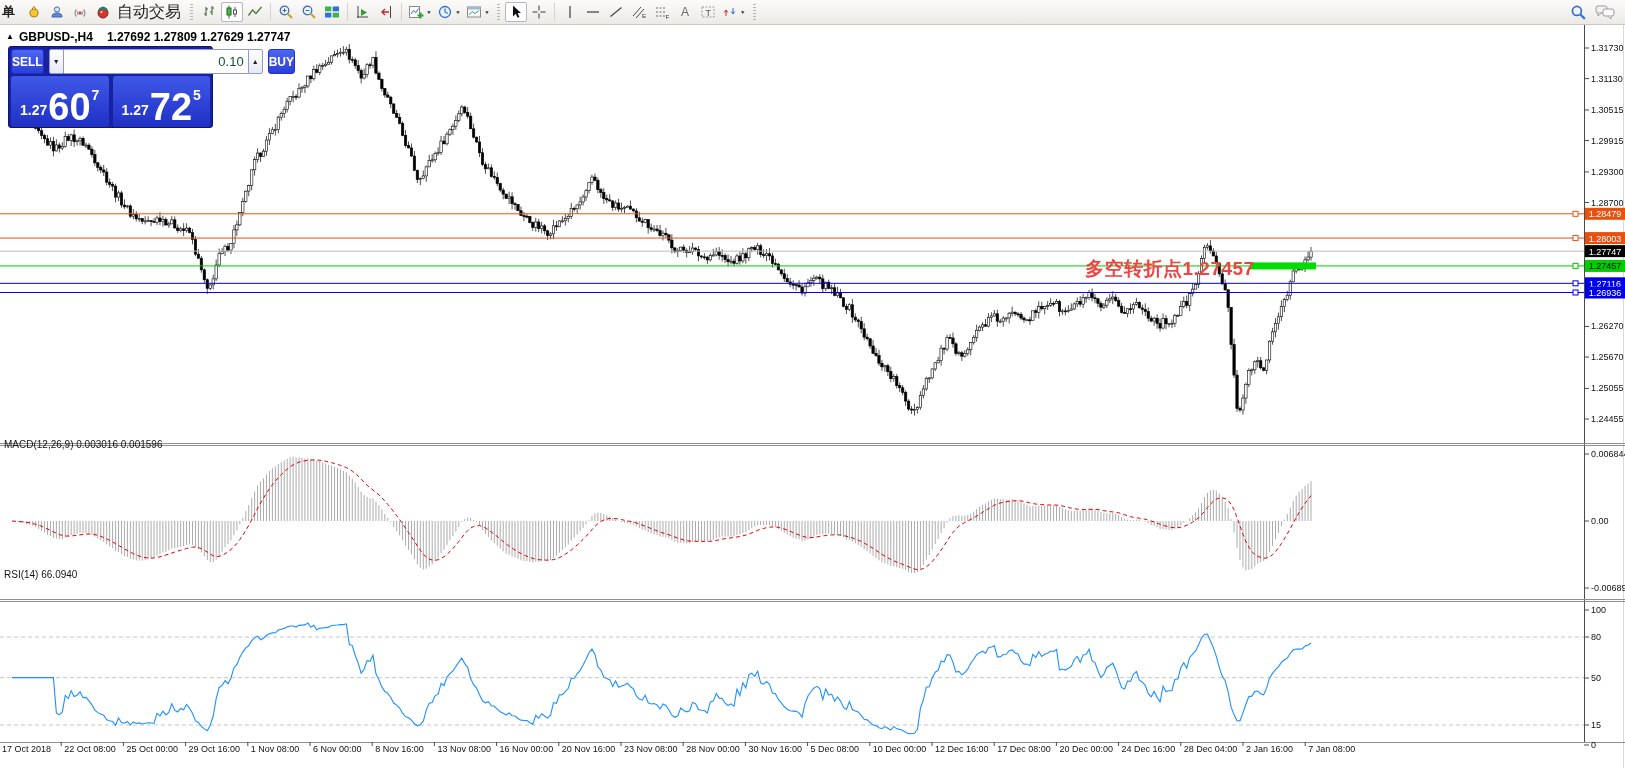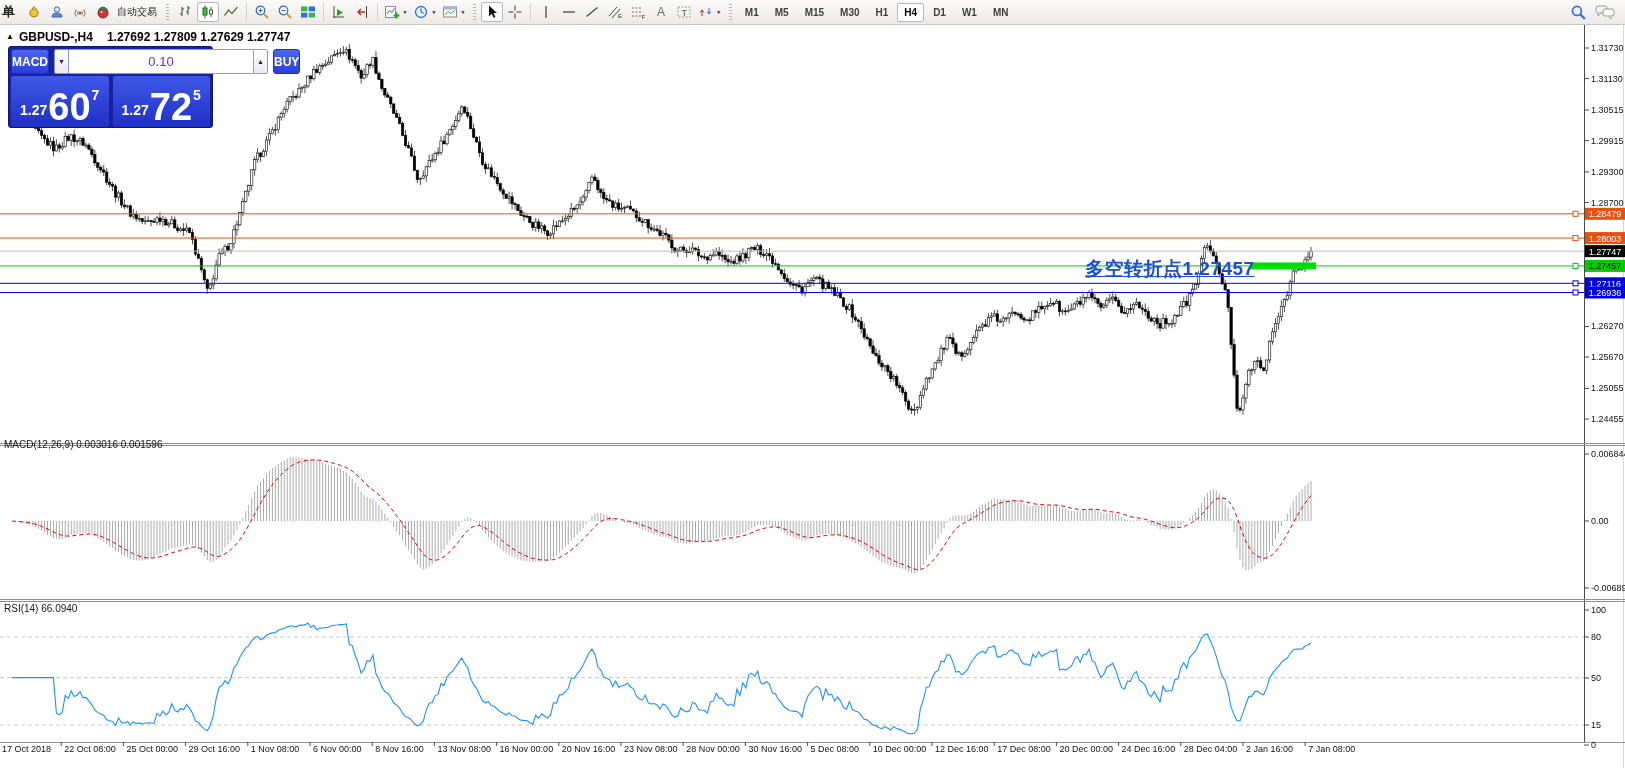--- a/index.html
+++ b/index.html
@@ -5,21 +5,21 @@
   html,body{margin:0;padding:0;background:#fff;width:1625px;height:768px;overflow:hidden;
     font-family:"Liberation Sans",sans-serif;-webkit-font-smoothing:none}
   
   .toolbar{position:absolute;top:0;left:0;width:1625px;height:24px;z-index:6;
     background:linear-gradient(#fcfbfa,#eceae6);border-bottom:1px solid #c9c6c0;
     display:flex;align-items:center;gap:1px}
   .tbtn{height:20px;min-width:22px;display:flex;align-items:center;justify-content:center;
     background:transparent;border:1px solid transparent;border-radius:2px;padding:0 1px;cursor:default}
   .tbtn.pressed{background:#fff;border-color:#b3b9c0;box-shadow:inset 0 0 1px #cfd3d8}
   .tbtn svg{display:block}
-  .tb-label{font-size:10px;color:#1d1d1d;margin:0 4px 0 2px;white-space:nowrap}
+  .tb-label{font-size:16px;color:#1d1d1d;margin:0 4px 0 2px;white-space:nowrap}
   .caret{font-size:6px;color:#3a3a3a;margin-left:2px;transform:scaleY(.8)}
   .grip{width:3px;height:16px;margin:0 4px;
     background:repeating-linear-gradient(to bottom,#b9b6b0 0 1px,transparent 1px 3px)}
   .sep{width:1px;height:18px;background:#d6d3cd;margin:0 3px}
   .partial{width:15px;overflow:hidden;font:bold 13px "Liberation Sans",sans-serif;color:#222;justify-content:flex-start}
   .tf{font:bold 10px "Liberation Sans",sans-serif;color:#404040;padding:3px 6px;margin:0 1px;
     border:1px solid transparent;border-radius:2px;background:transparent}
   .tf.pressed{background:#fff;border-color:#b3b9c0;color:#000}
   .tb-right{margin-left:auto;display:flex;align-items:center;gap:8px;padding-right:10px}
   
@@ -35,21 +35,21 @@
     border:1px solid #101670;border-radius:3px;box-sizing:border-box;padding:2px}
   .tp-row1{display:flex;height:25px;align-items:stretch}
   .tp-sell,.tp-buy{width:53px;border:1px solid #1b2fd0;border-radius:3px;
     background:linear-gradient(#4d66f2,#2b3fd6);color:#fff;
     font:bold 12px "Liberation Sans",sans-serif;cursor:pointer;padding:0}
   .tp-vol{flex:1;display:flex;margin:0 5px;align-items:stretch}
   .tp-dn,.tp-up{width:15px;background:linear-gradient(#fff,#e8eaf2);border:1px solid #8d97d8;
     font-size:7px;line-height:7px;color:#222;padding:0;cursor:pointer}
   .tp-dn{border-radius:2px 0 0 2px}.tp-up{border-radius:0 2px 2px 0}
   .tp-volume{flex:1;min-width:0;border:1px solid #8d97d8;border-left:none;border-right:none;
-    text-align:center;font:13px "Liberation Sans",sans-serif;color:#6d28d9;padding:0 4px;background:#fff}
+    text-align:right;font:13px "Liberation Sans",sans-serif;color:#14532d;padding:0 4px;background:#fff}
   .tp-row2{display:flex;height:51px;gap:4px;margin-top:2px}
   .tp-price{flex:1;border-radius:3px;background:linear-gradient(#3f58e8,#1f31c4);color:#fff;
     display:flex;align-items:flex-end;justify-content:center;padding-bottom:2px;cursor:pointer}
   .tp-small{font:bold 14px "Liberation Sans",sans-serif;margin:8px 1px 7px 0}
   .tp-big{font:bold 38px "Liberation Sans",sans-serif;line-height:36px}
   .tp-sup{font:bold 14px "Liberation Sans",sans-serif;margin:0 0 22px 1px}
 </style>
 </head>
 <body>
 
@@ -215,31 +215,20 @@
       </svg>
   </button>
   <button class="tbtn">
     <svg width="16" height="16" viewBox="0 0 16 16">
         <path d="M4 12 L4 6 M4 6 l-1.8 2.5 M4 6 l1.8 2.5" stroke="#c62828" fill="none"></path>
         <path d="M11 4 L11 10 M11 10 l-1.8 -2.5 M11 10 l1.8 -2.5" stroke="#2f6fd8" fill="none"></path>
       </svg>
     <span class="caret">▼</span>
   </button>
   <span class="grip"></span>
-  <div id="tf-group" style="display:flex;align-items:center">
-      <button class="tf">M1</button>
-      <button class="tf">M5</button>
-      <button class="tf">M15</button>
-      <button class="tf">M30</button>
-      <button class="tf">H1</button>
-      <button class="tf pressed">H4</button>
-      <button class="tf">D1</button>
-      <button class="tf">W1</button>
-      <button class="tf">MN</button>
-    </div>
   <div class="tb-right">
     <svg width="17" height="17" viewBox="0 0 16 16">
         <circle cx="6.5" cy="6.5" r="4.2" fill="none" stroke="#2f6fd8" stroke-width="1.6"></circle>
         <line x1="9.8" y1="9.8" x2="14" y2="14" stroke="#2f6fd8" stroke-width="2"></line>
       </svg>
     <svg width="20" height="16" viewBox="0 0 20 16">
         <rect x="1" y="2" width="11" height="7" rx="2" fill="#f2f2f2" stroke="#9a9a9a"></rect>
         <path d="M3 9 l0 3 3 -3" fill="#f2f2f2" stroke="#9a9a9a"></path>
         <rect x="8" y="5" width="11" height="7" rx="2" fill="#fff" stroke="#9a9a9a"></rect>
         <path d="M16 12 l0 3 -3 -3" fill="#fff" stroke="#9a9a9a"></path>
@@ -1713,21 +1702,21 @@
       <text x="1308.2" y="752" font-size="9" fill="#111" font-family="Liberation Sans,sans-serif">7 Jan 08:00</text>
     </g>
   </svg>
 
 <div class="overlay chart-title">
   <span class="tri">▲</span><span>GBPUSD-,H4</span><span class="title-ohlc">1.27692 1.27809 1.27629 1.27747</span>
 </div>
 
 <div class="overlay trade-panel">
   <div class="tp-row1">
-    <button class="tp-sell">MACD</button>
+    <button class="tp-sell">SELL</button>
     <div class="tp-vol">
       <button class="tp-dn">▼</button>
       <input class="tp-volume" value="0.10" style="">
       <button class="tp-up">▲</button>
     </div>
     <button class="tp-buy">BUY</button>
   </div>
   <div class="tp-row2">
     <div class="tp-price">
       <span class="tp-small">1.27</span>
@@ -1736,14 +1725,14 @@
     </div>
     <div class="tp-price">
       <span class="tp-small">1.27</span>
         <span class="tp-big">72</span>
         <span class="tp-sup">5</span>
     </div>
   </div>
 </div>
 
 <div class="overlay ind-label" style="left:4px;top:439px">MACD(12,26,9) 0.003016 0.001596</div>
-<div class="overlay ind-label" style="left:4px;top:603px">RSI(14) 66.0940</div>
-<div class="overlay annotation" style="left: 1085px; top: 256px; color: #1d4ed8; text-decoration: underline;">多空转折点1.27457</div>
+<div class="overlay ind-label" style="left:4px;top:569px">RSI(14) 66.0940</div>
+<div class="overlay annotation" style="left: 1085px; top: 256px; color: #ef4444;">多空转折点1.27457</div>
 
 </body></html>

